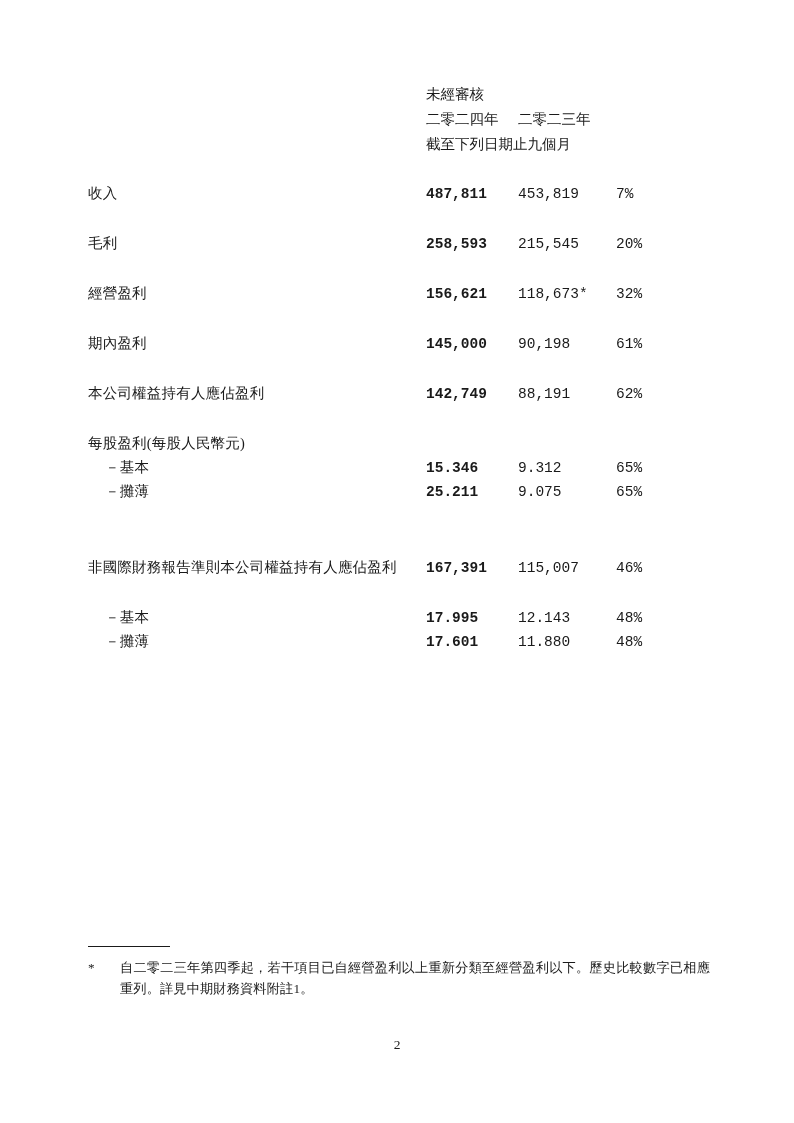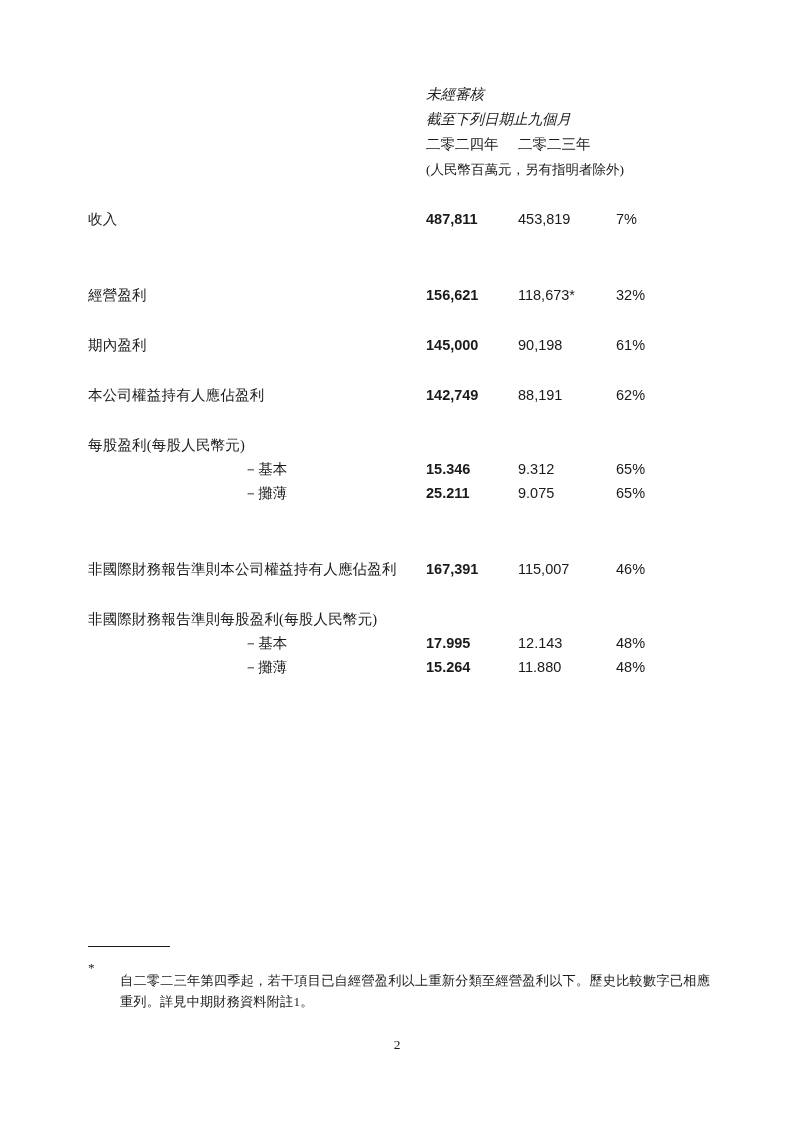--- a/index.html
+++ b/index.html
@@ -49,21 +49,20 @@
   }
 
   
   .hdr-row td {
     font-size: 14.5px;
     line-height: 25px;
     height: 25px;
   }
   .hdr-center-3 {
     text-align: center;
-    font-style: italic;
   }
   .hdr-b { font-weight: bold; }
   .hdr-cell {
     text-align: center;
     font-size: 14.5px;
     line-height: 25px;
   }
   .hdr-cell.right-pad { padding-right: 2px; }
 
   .unit-row td {
@@ -82,25 +81,24 @@
     height: 24px;
   }
   .lbl {
     text-align: left;
     white-space: nowrap;
     letter-spacing: 0.2px;
     margin-top: 25px;
   }
   .lbl.sub {
     padding-left: 17px;
-    text-align: center;
   }
   .num {
     text-align: right;
-    font-family: Liberation Sans, sans-serif;
+    font-family: Liberation Mono, monospace;
   }
   .num.cur {
     font-weight: bold;
     padding-right: 3px;
   }
   .num.prev {
     padding-right: 6px;
   }
   .num.chg {
     padding-right: 1px;
@@ -128,21 +126,20 @@
   .fn-mark {
     width: 32px;
     flex: 0 0 32px;
     text-align: left;
   }
   .fn-text {
     flex: 1 1 auto;
     text-align: justify;
     text-justify: inter-ideograph;
     letter-spacing: 0.15px;
-    margin-top: 13px;
   }
 
   
   .page-number {
     position: absolute;
     left: 0;
     top: 1036px;
     width: 794px;
     text-align: center;
     font-size: 13.5px;
@@ -163,49 +160,51 @@
     </colgroup>
     <tbody>
 
       <tr class="hdr-row">
         <td></td>
         <td class="hdr-center-3 hdr-b" colspan="3">未經審核</td>
       </tr>
 
       <tr class="hdr-row">
         <td></td>
-        <td class="hdr-center-3 hdr-b" colspan="3">截至下列日期止九個月</td>
-      </tr>
-
-      <tr class="hdr-row">
-        <td></td>
         <td class="hdr-cell hdr-b">二零二四年</td>
         <td class="hdr-cell">二零二三年</td>
         <td class="hdr-cell"></td>
       </tr>
 
-
-      <tr class="unit-row">
+      <tr class="hdr-row">
         <td></td>
-        <td colspan="3">(人民幣百萬元，另有指明者除外)</td>
-      </tr>
+        <td class="hdr-center-3 hdr-b" colspan="3">截至下列日期止九個月</td>
+      </tr>
+
+
 
       <tr class="spacer-lg">
         <td colspan="4"></td>
       </tr>
 
     <tr class="d-row">
           <td class="lbl">收入</td>
           <td class="num cur">487,811</td>
           <td class="num prev">453,819</td>
           <td class="num chg">7%</td>
         </tr>
         <tr class="spacer-lg">
           <td colspan="4"></td>
         </tr>
+        <tr class="d-row">
+          <td class="lbl">毛利</td>
+          <td class="num cur">258,593</td>
+          <td class="num prev">215,545</td>
+          <td class="num chg">20%</td>
+        </tr>
         <tr class="spacer-lg">
           <td colspan="4"></td>
         </tr>
         <tr class="d-row">
           <td class="lbl">經營盈利</td>
           <td class="num cur">156,621</td>
           <td class="num prev">118,673*</td>
           <td class="num chg">32%</td>
         </tr>
         <tr class="spacer-lg">
@@ -256,34 +255,28 @@
         <tr class="d-row">
           <td class="lbl">非國際財務報告準則本公司權益持有人應佔盈利</td>
           <td class="num cur">167,391</td>
           <td class="num prev">115,007</td>
           <td class="num chg">46%</td>
         </tr>
         <tr class="spacer-lg">
           <td colspan="4"></td>
         </tr>
         <tr class="d-row">
-          <td class="lbl">非國際財務報告準則每股盈利(每股人民幣元)</td>
-          <td class="num cur"></td>
-          <td class="num prev"></td>
-          <td class="num chg"></td>
-        </tr>
-        <tr class="d-row">
           <td class="lbl sub">－基本</td>
           <td class="num cur">17.995</td>
           <td class="num prev">12.143</td>
           <td class="num chg">48%</td>
         </tr>
         <tr class="d-row">
           <td class="lbl sub">－攤薄</td>
-          <td class="num cur">15.264</td>
+          <td class="num cur">17.601</td>
           <td class="num prev">11.880</td>
           <td class="num chg">48%</td>
         </tr>
       </tbody>
   </table>
 
   <div class="footnote">
     <div class="fn-rule"></div>
     <div class="fn-body">
       <span class="fn-mark">*</span>

